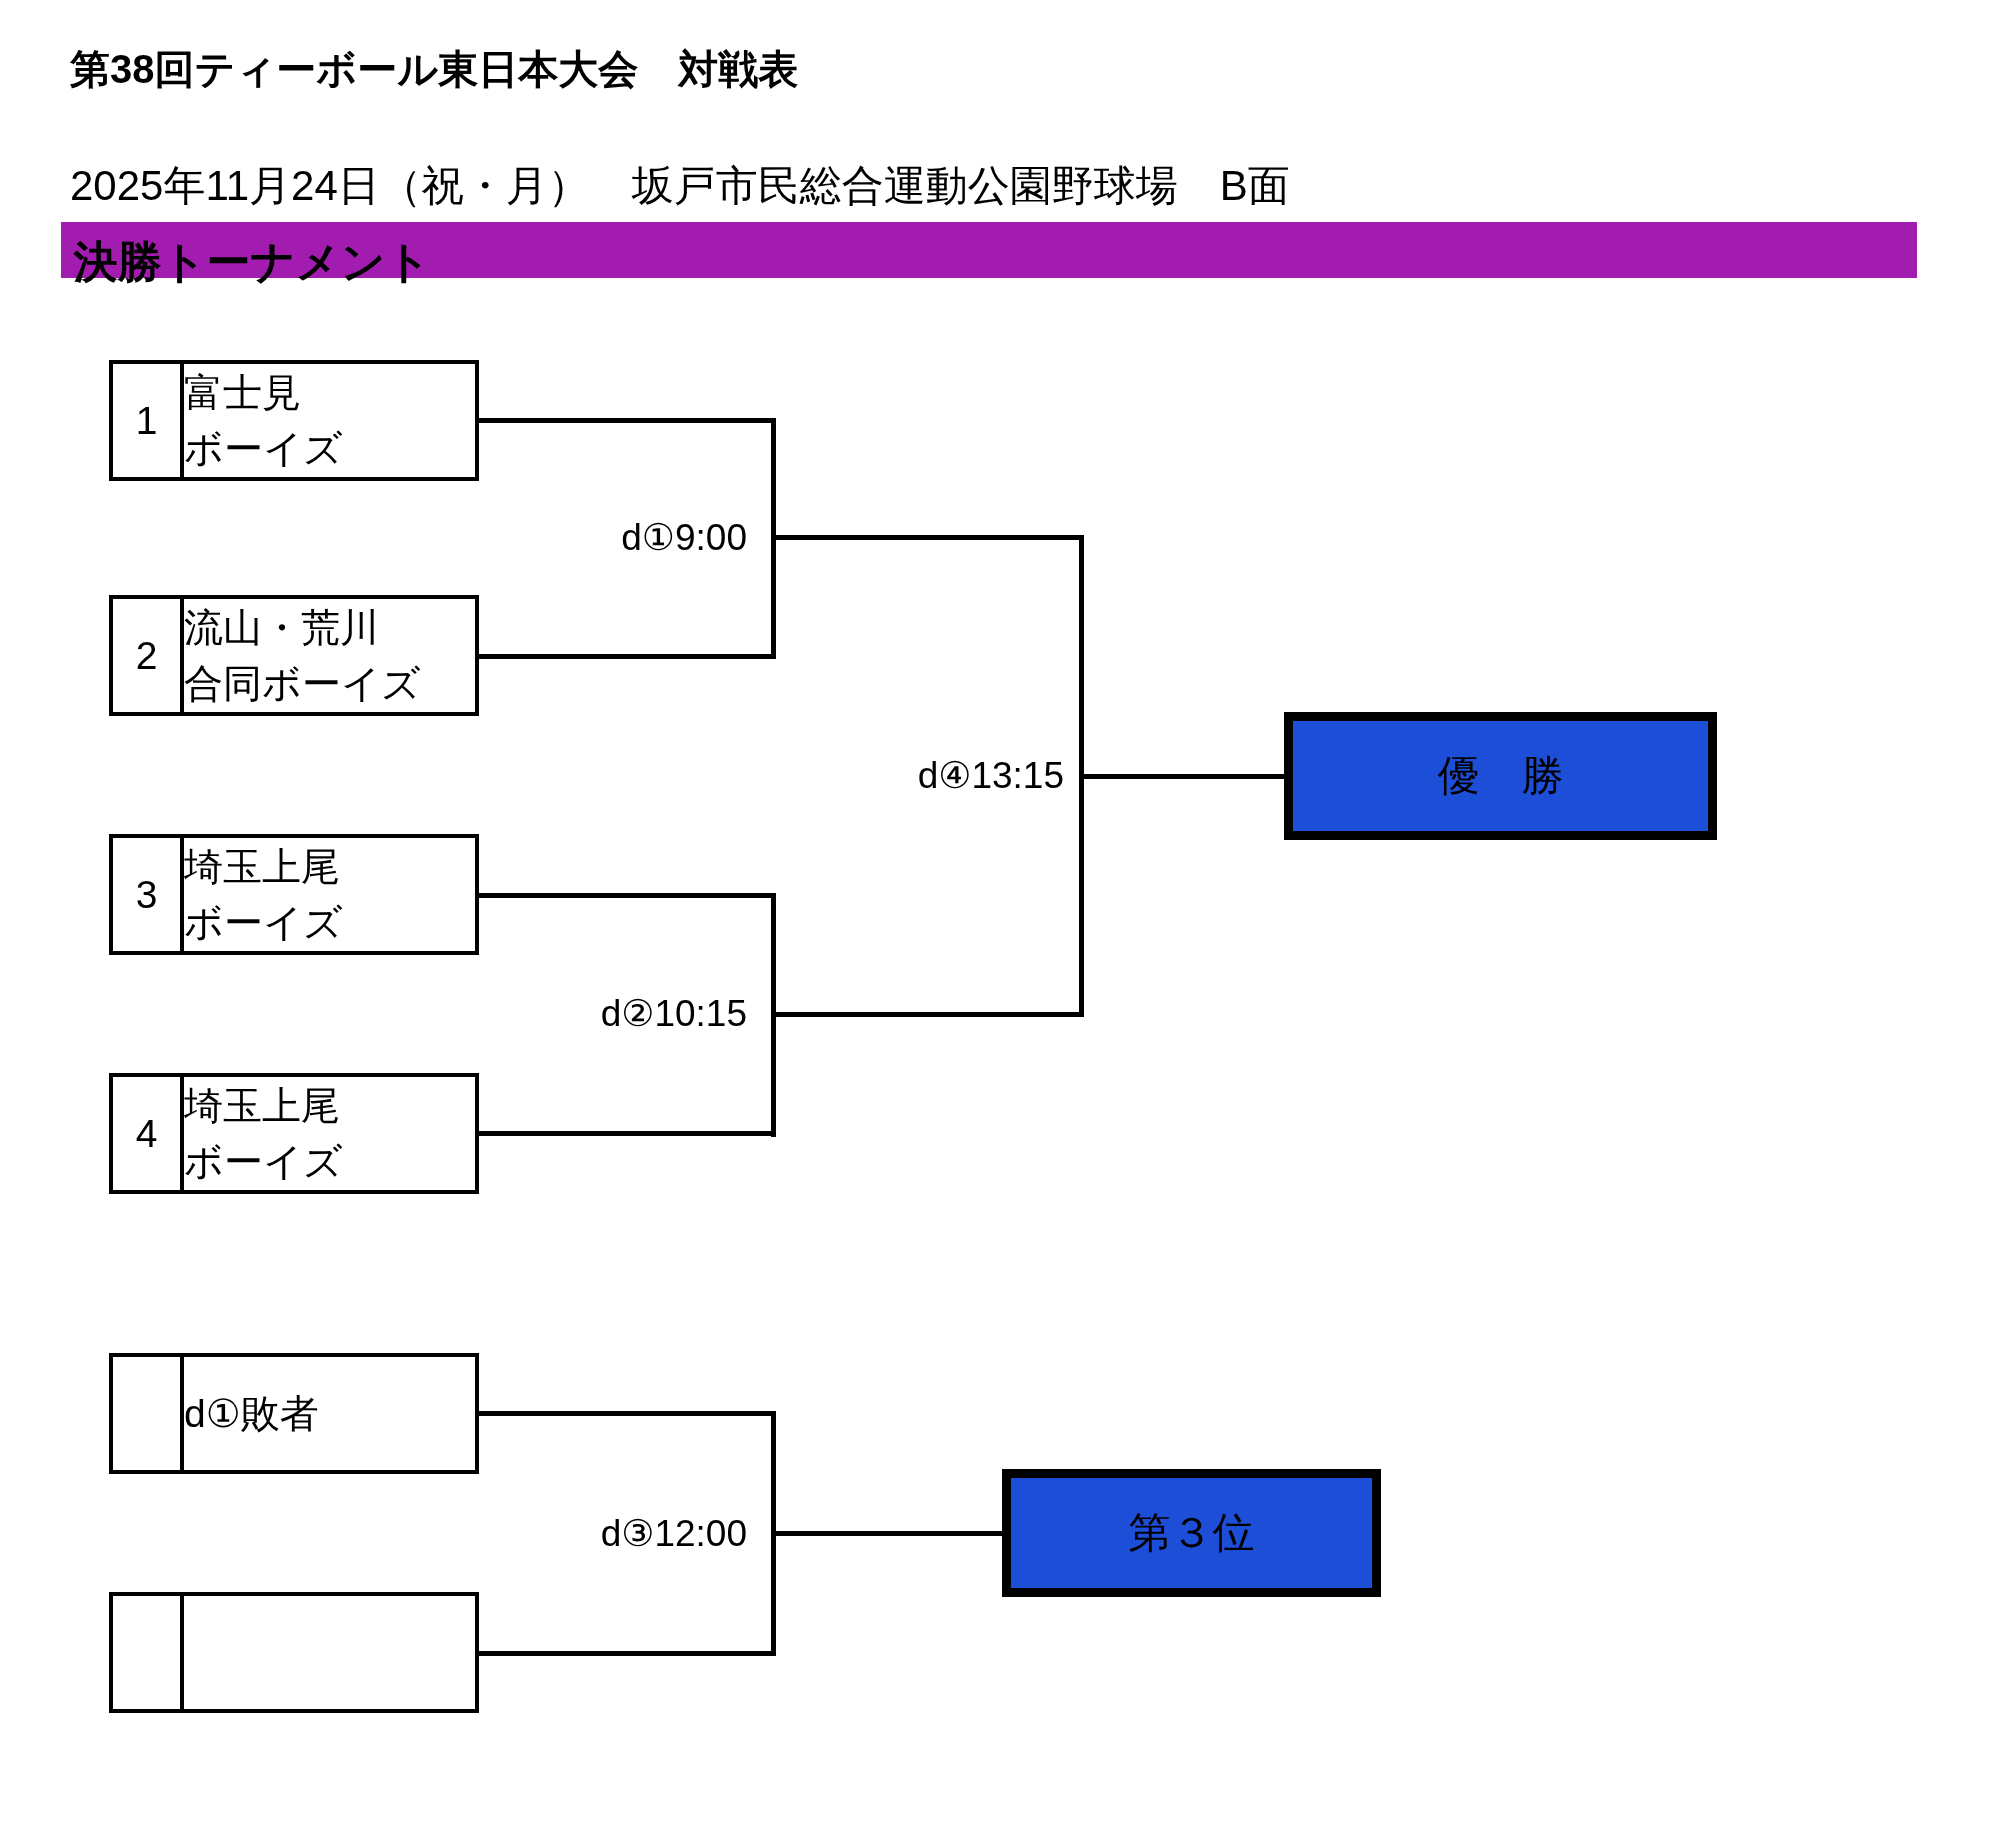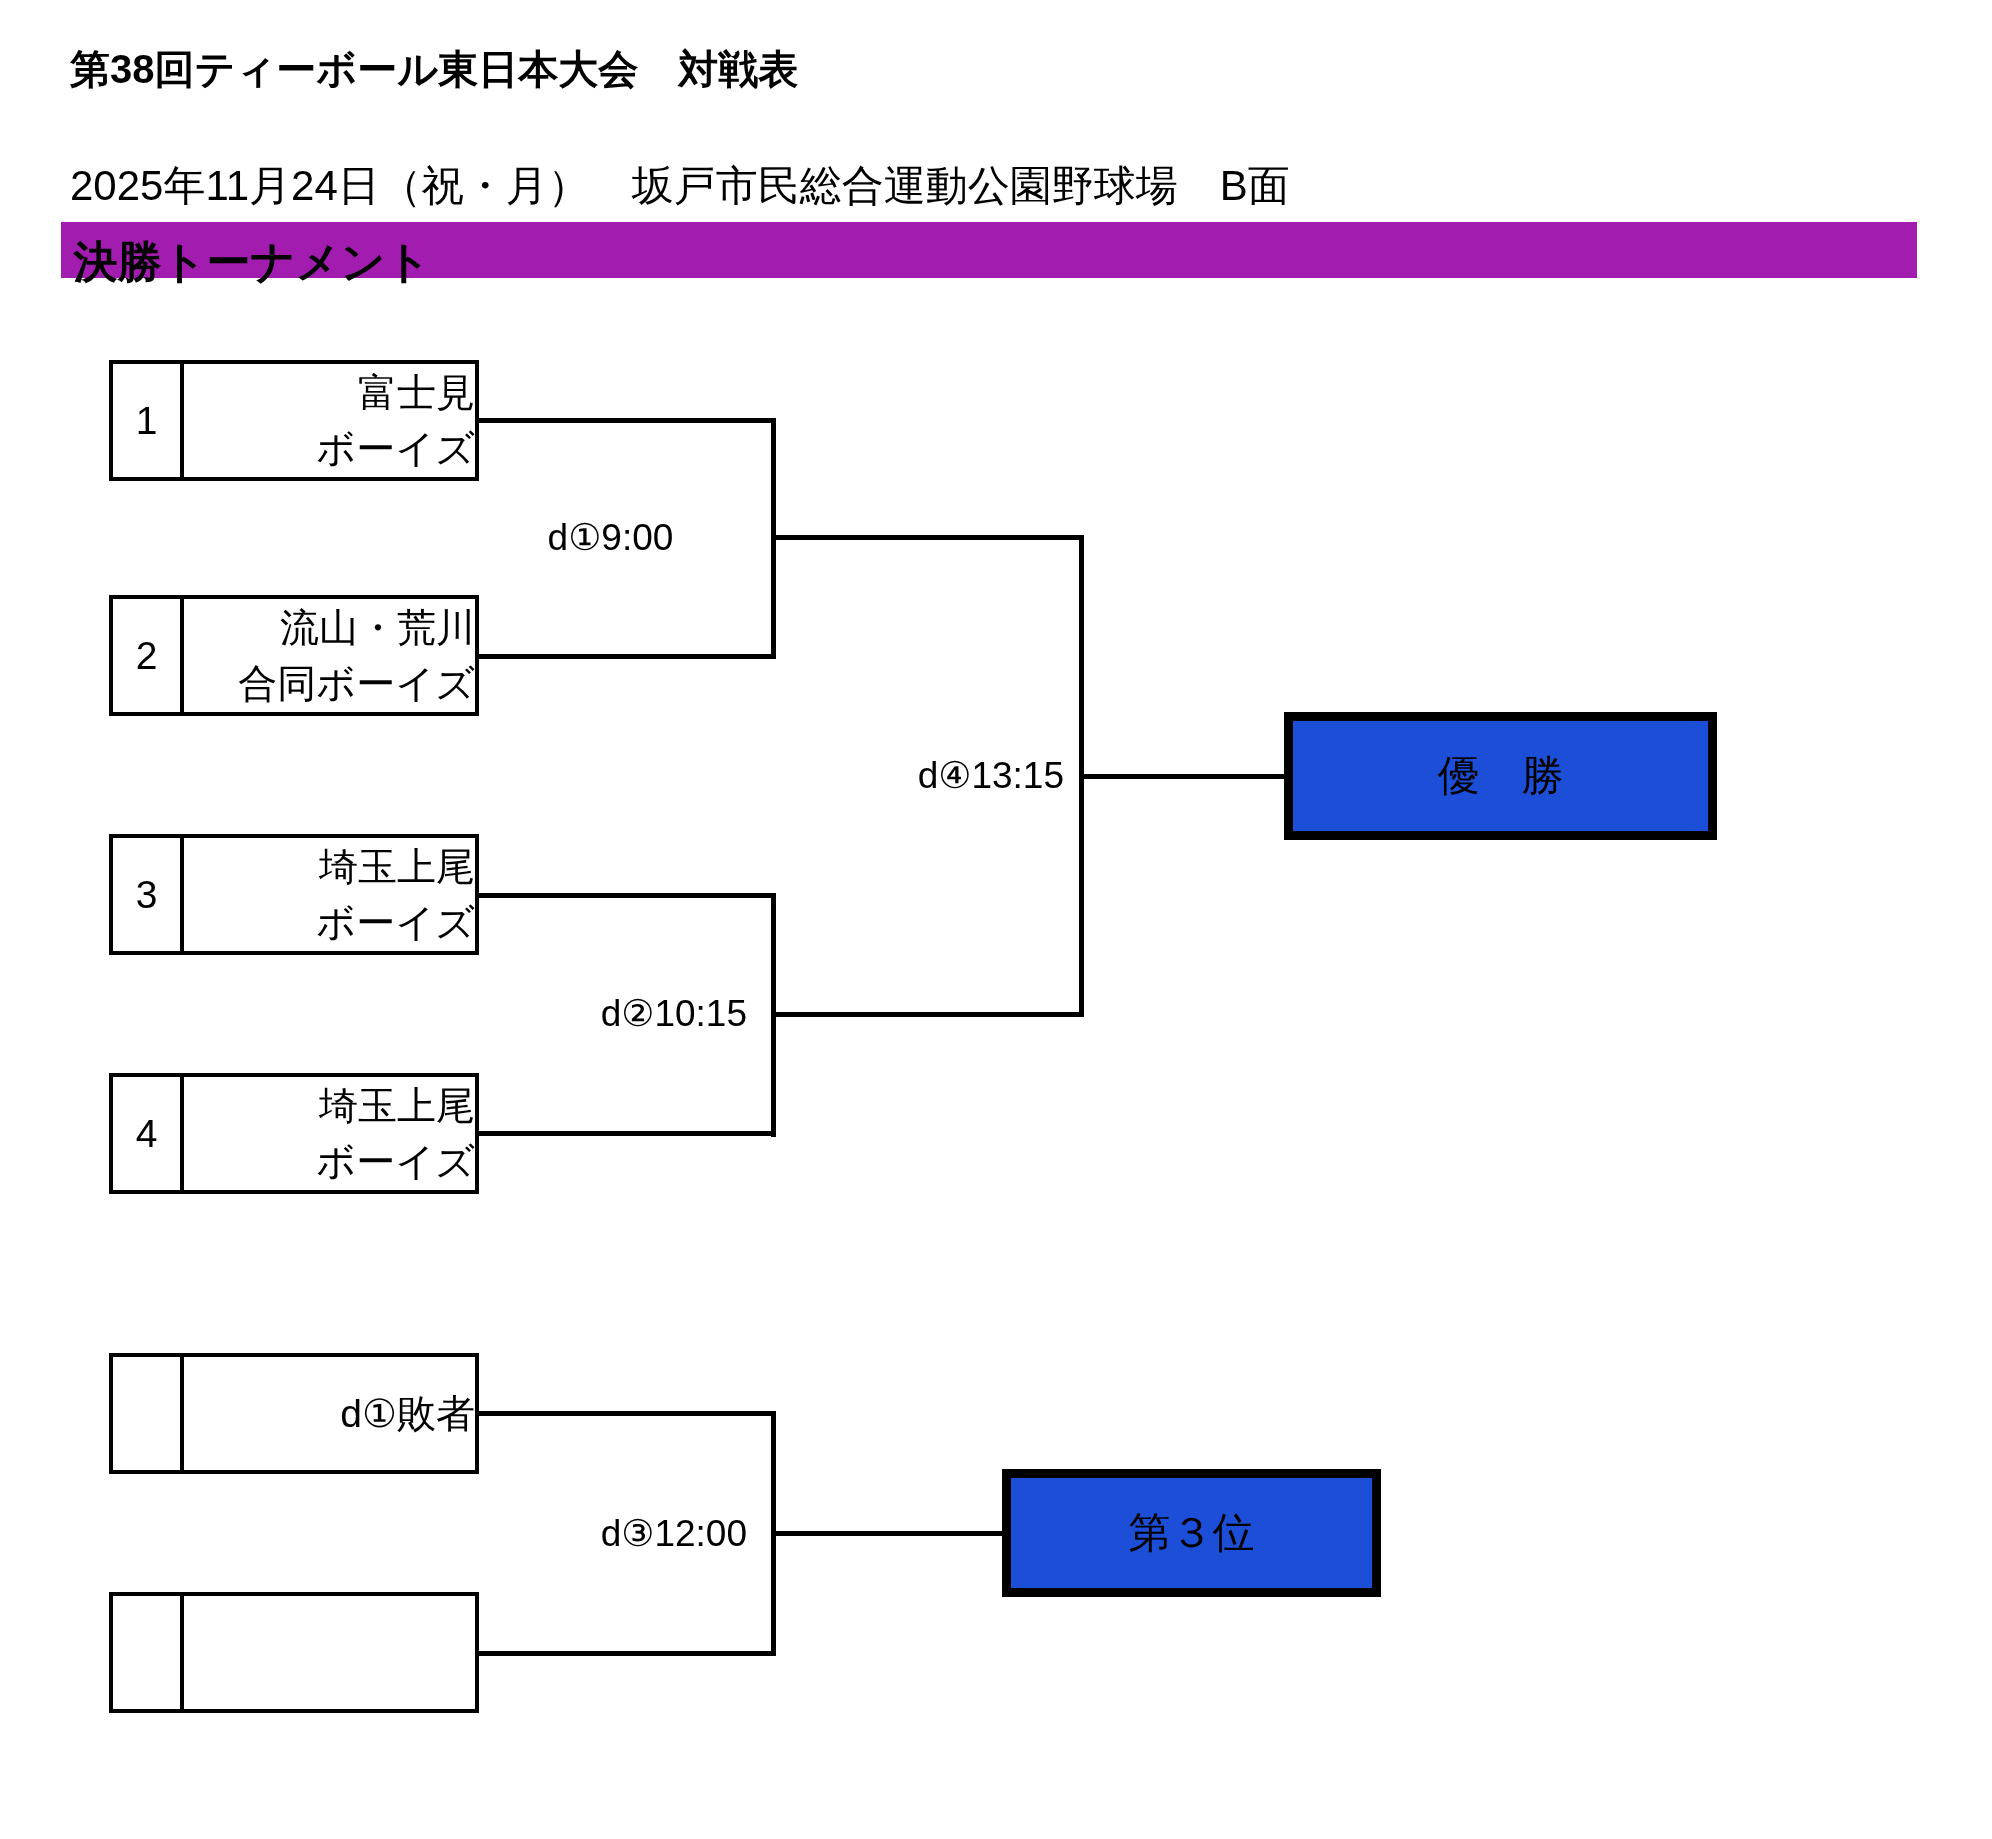--- a/index.html
+++ b/index.html
@@ -60,21 +60,21 @@
     border-right: 4.7px solid #000;
     display: flex;
     align-items: center;
     justify-content: center;
     font-size: 39px;
   }
   .name-cell {
     flex: 1;
     display: flex;
     flex-direction: column;
-    align-items: flex-end;
+    align-items: flex-start;
     justify-content: center;
     font-size: 39px;
     line-height: 56px;
     text-align: center;
     white-space: nowrap;
     border-radius: 24px;
   }
 
   
   .hline, .vline { background: #000; }
@@ -140,21 +140,21 @@
   <div class="name-cell">
     <span>埼玉上尾</span>
     <span>ボーイズ</span>
   </div>
 </div>
 
 <div class="abs hline" style="left:479px; top:418px; width:296px;"></div>
 <div class="abs hline" style="left:479px; top:654px; width:296px;"></div>
 <div class="abs vline" style="left:771px; top:418px; height:241px;"></div>
 <div class="abs hline" style="left:771px; top:535px; width:311px;"></div>
-<div class="abs match-label" style="left:455px; top:512px;text-align:center;">d①9:00</div>
+<div class="abs match-label" style="left:436px; top:512px;">d①9:00</div>
 
 <div class="abs hline" style="left:479px; top:893px; width:296px;"></div>
 <div class="abs hline" style="left:479px; top:1131px; width:296px;"></div>
 <div class="abs vline" style="left:771px; top:893px; height:244px;"></div>
 <div class="abs hline" style="left:771px; top:1012px; width:311px;"></div>
 <div class="abs match-label" style="left:436px; top:988px;">d②10:15</div>
 
 <div class="abs vline" style="left:1079px; top:535px; height:482px;"></div>
 <div class="abs hline" style="left:1079px; top:774px; width:205px;"></div>
 <div class="abs match-label" style="left:753px; top:750px;">d④13:15</div>

